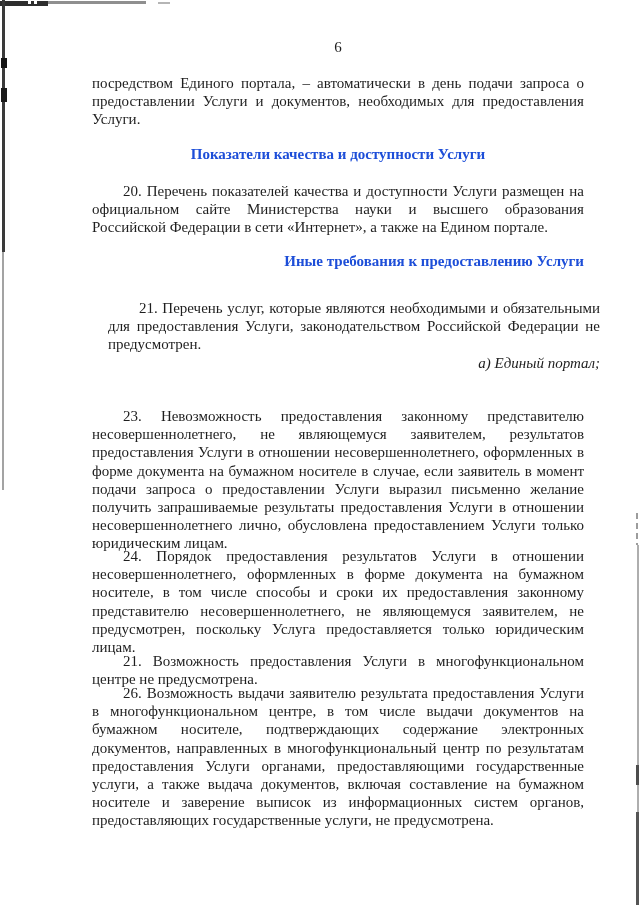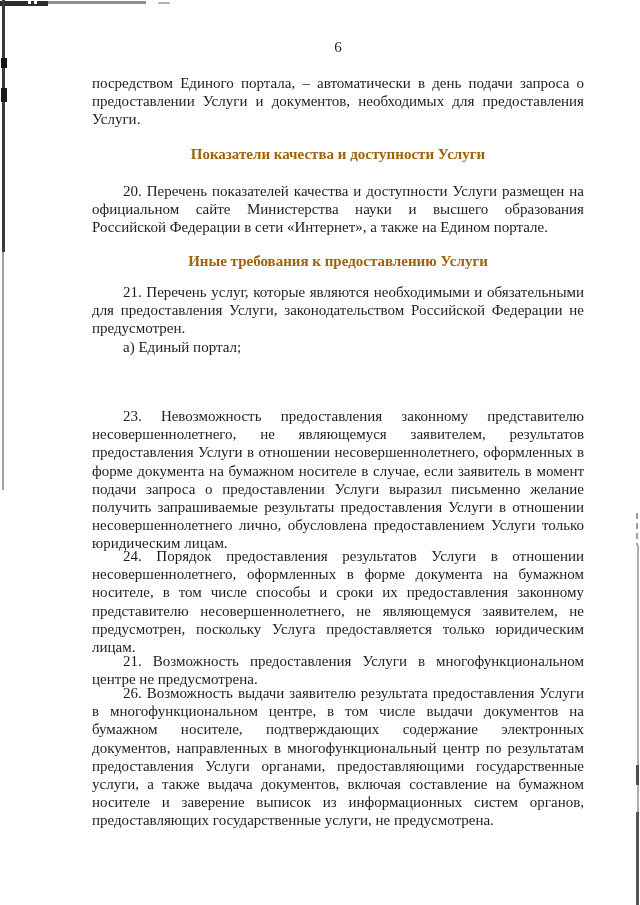--- a/index.html
+++ b/index.html
@@ -25,39 +25,40 @@
     font-size: 15px;
     line-height: 18px;
     color: #1e1e1e;
   }
   .block {
     position: absolute;
     left: 92px;
     width: 492px;
     font-size: 15px;
     line-height: 18.2px;
-    margin: 0;
+    margin: 16px;
   }
   .para {
     text-align: justify;
     margin: 0;
   }
   .ind { text-indent: 31px; }
   .heading {
     font-weight: 700;
     text-align: center;
     font-size: 15px;
     line-height: 18.2px;
     margin: 0;
-    color: #a16207;
+    color: #1d4ed8;
   }
   .list-line {
-    text-align: left;
+    text-align: right;
     text-indent: 31px;
     margin: 0;
+    font-style: italic;
   }
   
   .art { position: absolute; }
   .top-edge-dark   { left: 0;   top: 1px;   width: 48px;  height: 5px;   background: #2e2e2e; }
   .top-edge-notch1 { left: 28px; top: 1px;  width: 3px;   height: 3px;   background: #ffffff; }
   .top-edge-notch2 { left: 34px; top: 1px;  width: 3px;   height: 3px;   background: #ffffff; }
   .top-edge-gray   { left: 48px; top: 1px;  width: 98px;  height: 3px;   background: #8f8f8f; }
   .top-edge-dash   { left: 158px; top: 2px; width: 12px;  height: 2px;   background: #b5b5b5; }
   .left-edge-dark  { left: 2px; top: 0;     width: 3px;   height: 252px; background: #3a3a3a; }
   .left-edge-gray  { left: 2px; top: 252px; width: 2px;   height: 238px; background: #a3a3a3; }
@@ -91,21 +92,21 @@
   <div class="art right-edge-dark2"></div>
 
   <div class="page-number">6</div>
 
   <p class="block para" style="top: 74px;">посредством Единого портала, – автоматически в день подачи запроса о предоставлении Услуги и документов, необходимых для предоставления Услуги.</p>
 
   <h2 class="block heading" style="top: 145px;">Показатели качества и доступности Услуги</h2>
 
   <p class="block para ind" style="top: 182px;">20. Перечень показателей качества и доступности Услуги размещен на официальном сайте Министерства науки и высшего образования Российской Федерации в сети «Интернет», а также на Едином портале.</p>
 
-  <h2 class="block heading" style="top: 252px;">Иные требования к предоставлению Услуги</h2>
+  <h2 class="block heading" style="top: 252px; text-align: right;">Иные требования к предоставлению Услуги</h2>
 
   <div class="block" style="top: 283px;">
     <p class="para ind">21. Перечень услуг, которые являются необходимыми и обязательными для предоставления Услуги, законодательством Российской Федерации не предусмотрен.</p>
     <p class="list-line">а) Единый портал;</p>
   </div>
 
   <p class="block para ind" style="top: 407px;">23. Невозможность предоставления законному представителю несовершеннолетнего, не являющемуся заявителем, результатов предоставления Услуги в отношении несовершеннолетнего, оформленных в форме документа на бумажном носителе в случае, если заявитель в момент подачи запроса о предоставлении Услуги выразил письменно желание получить запрашиваемые результаты предоставления Услуги в отношении несовершеннолетнего лично, обусловлена предоставлением Услуги только юридическим лицам.</p>
 
   <p class="block para ind" style="top: 547px;">24. Порядок предоставления результатов Услуги в отношении несовершеннолетнего, оформленных в форме документа на бумажном носителе, в том числе способы и сроки их предоставления законному представителю несовершеннолетнего, не являющемуся заявителем, не предусмотрен, поскольку Услуга предоставляется только юридическим лицам.</p>
 

